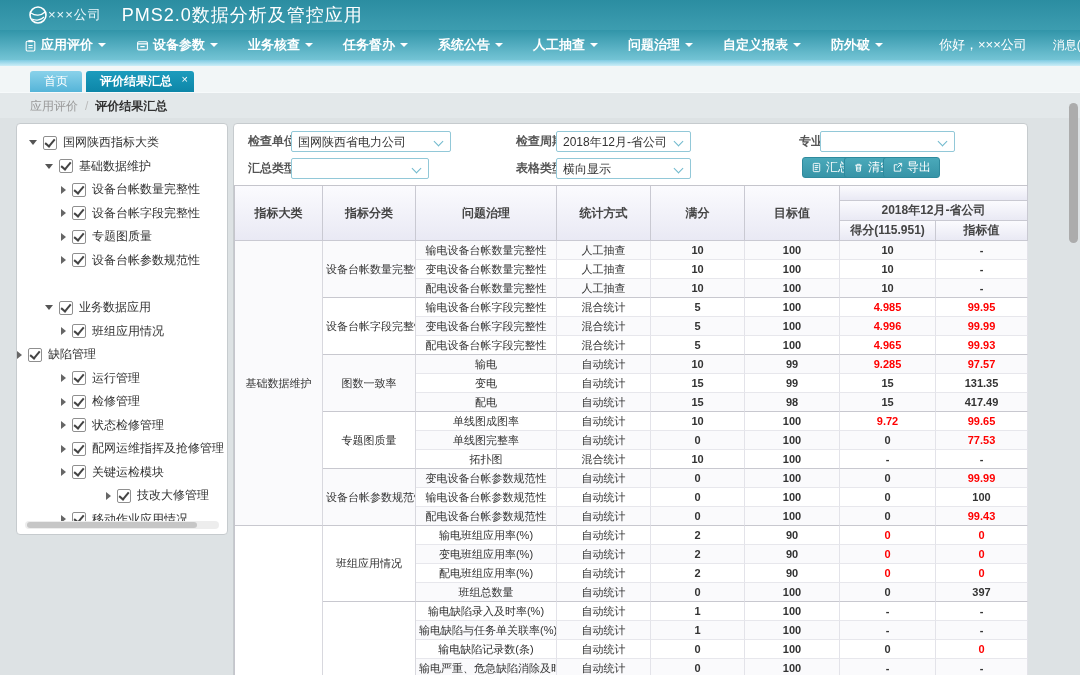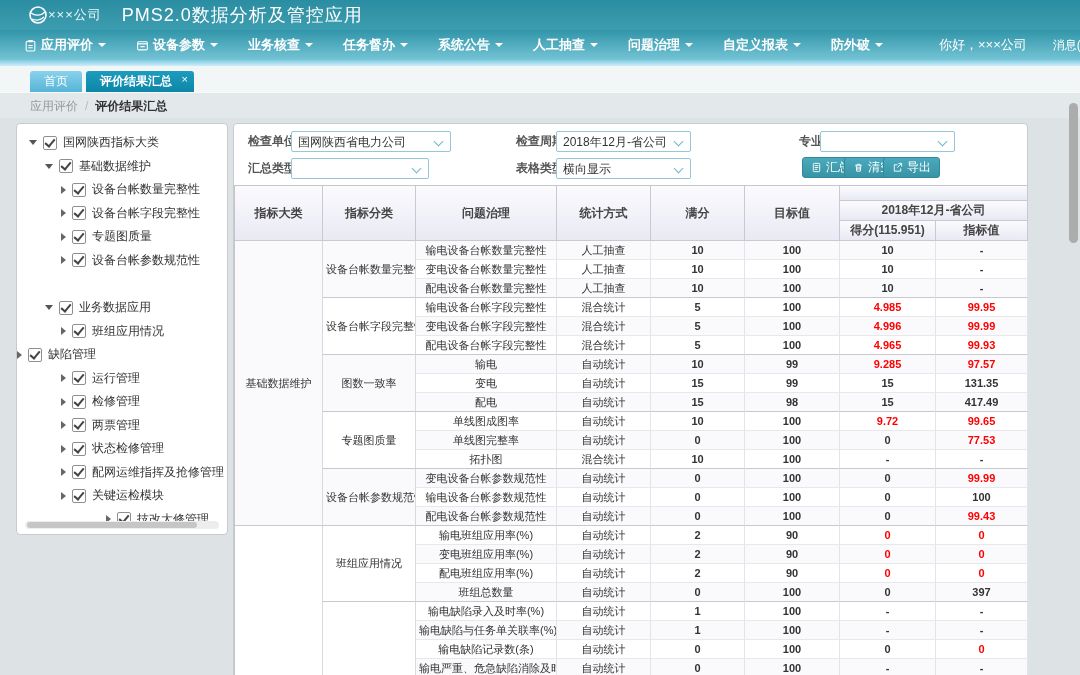--- a/index.html
+++ b/index.html
@@ -208,25 +208,20 @@
           <span class="tree-label">运行管理</span>
         </div>
         <div class="tree-item" style="padding-left: 44px;">
           <span class="arrow col"></span>
           <span class="cbx"></span>
           <span class="tree-label">检修管理</span>
         </div>
         <div class="tree-item" style="padding-left: 44px;">
           <span class="arrow col"></span>
           <span class="cbx"></span>
-          <span class="tree-label">两票管理</span>
-        </div>
-        <div class="tree-item" style="padding-left: 44px;">
-          <span class="arrow col"></span>
-          <span class="cbx"></span>
           <span class="tree-label">状态检修管理</span>
         </div>
         <div class="tree-item" style="padding-left: 44px;">
           <span class="arrow col"></span>
           <span class="cbx"></span>
           <span class="tree-label">配网运维指挥及抢修管理</span>
         </div>
         <div class="tree-item" style="padding-left: 44px;">
           <span class="arrow col"></span>
           <span class="cbx"></span>

